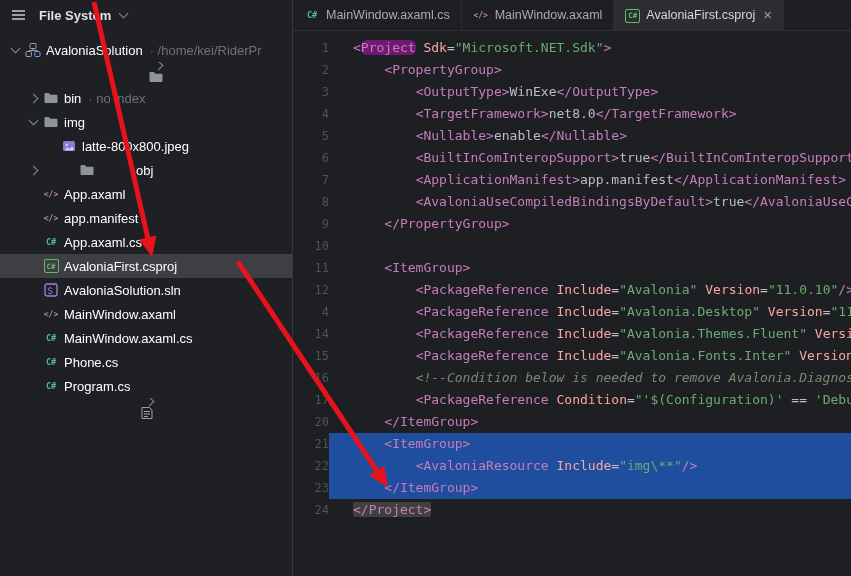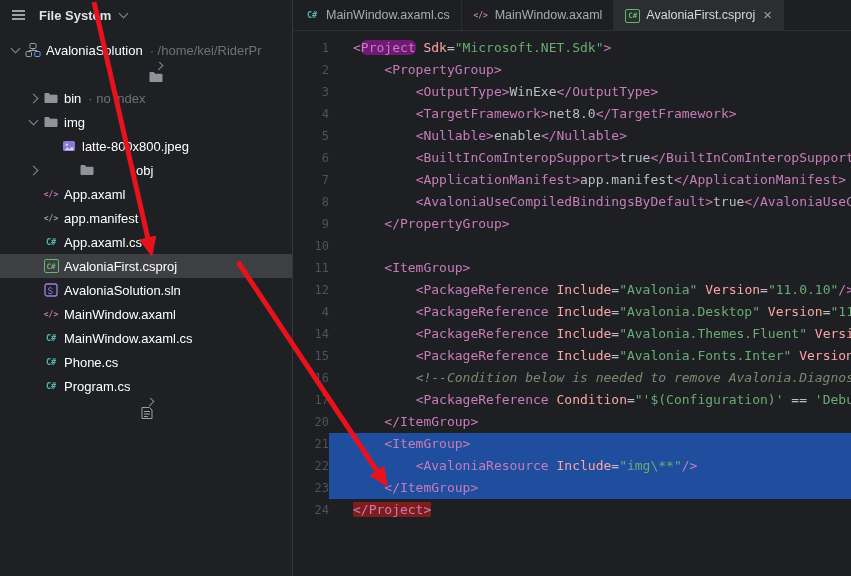--- a/index.html
+++ b/index.html
@@ -38,21 +38,21 @@
   .cl{display:flex;height:22px;line-height:22px;font-family:"DejaVu Sans Mono",monospace;font-size:13px;white-space:pre}
   .ln{flex:none;width:36px;text-align:right;color:#4d525b;font-size:12px}
   .lc{flex:1;padding-left:24px;min-width:0;overflow:hidden}
   .lc.sel{background:#1e4e9d}
   .tk-g{color:#c77dbb}
   .tk-a{color:#fca5a5}
   .tk-s{color:#6aab73}
   .tk-p{color:#bcbec4}
   .tk-c{color:#7c8a70;font-style:italic}
   .hl-g{background:#701a75;border-radius:6px}
-  .hl-p{background:#7f1d1d;border-radius:2px}
+  .hl-p{background:#404040;border-radius:2px}
   
   .overlay{position:absolute;left:0;top:0;width:851px;height:576px;pointer-events:none;z-index:10}
 </style>
 </head>
 <body>
 
 <div class="app">
   <div class="sidebar">
     <div class="sb-header">
       <span class="hamburger"></span>

